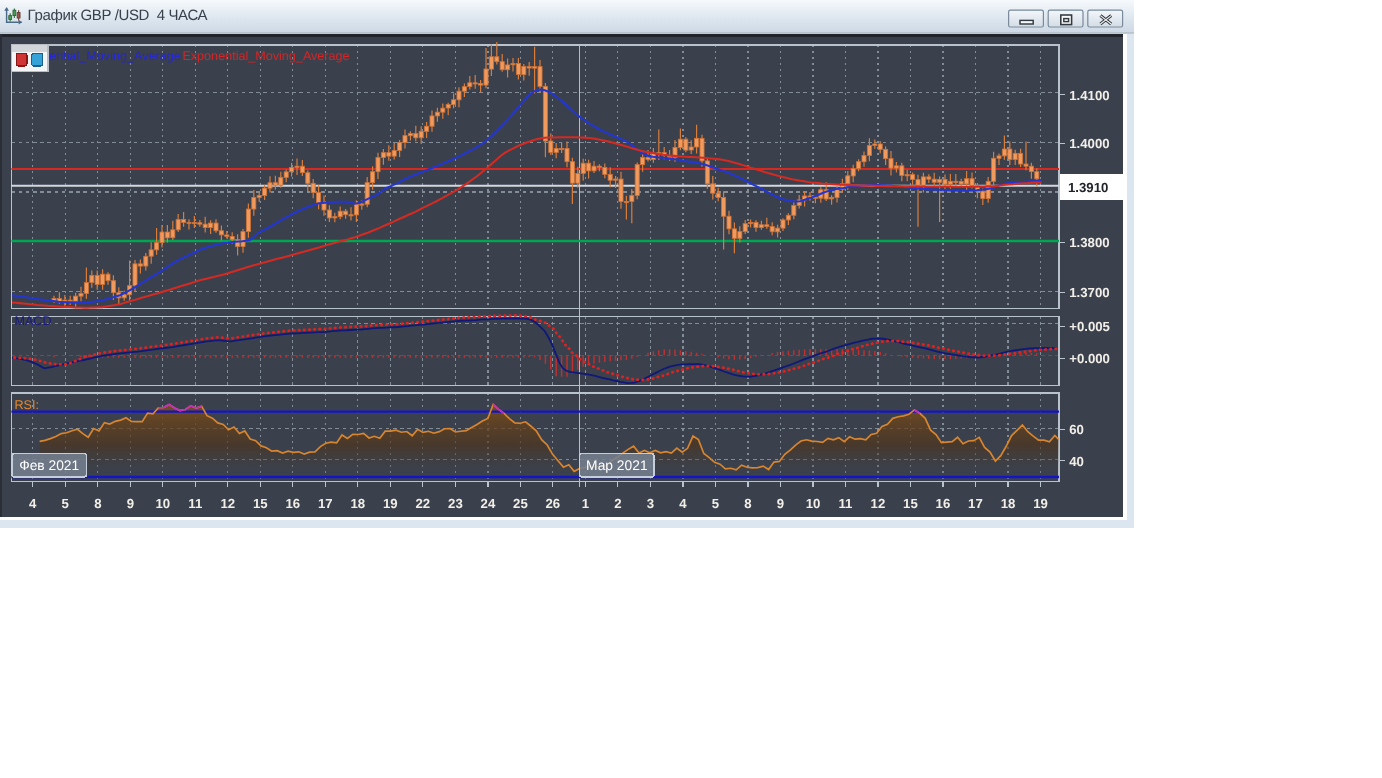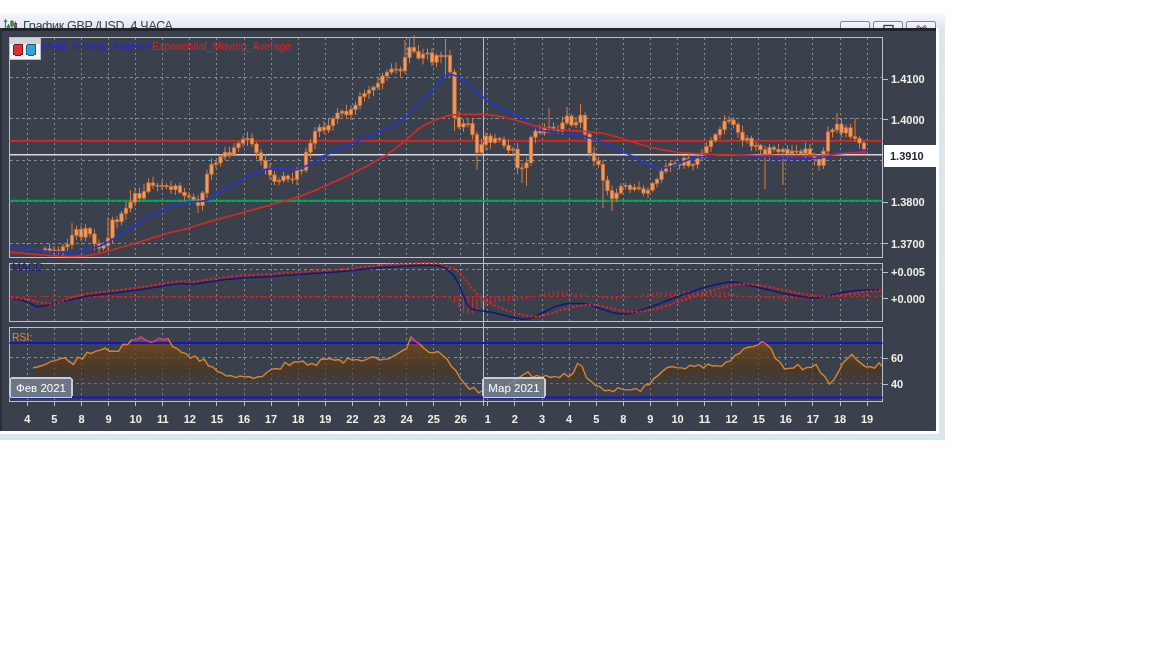--- a/index.html
+++ b/index.html
@@ -1,17 +1,17 @@
 <!DOCTYPE html>
 <html><head><meta charset="utf-8">
 <style>
 html,body{margin:0;padding:0;width:1152px;height:648px;background:#ffffff;overflow:hidden}
 *{box-sizing:border-box}
 .win{position:absolute;left:0;top:0;width:945px;height:440px}
-.tb{position:absolute;left:0;top:13px;width:945px;height:28px;background:linear-gradient(#f6f9fc 0%,#e2eaf2 45%,#cdd9e5 100%);border-bottom:1px solid #9aa7b4}
+.tb{position:absolute;left:0;top:0;width:945px;height:28px;background:linear-gradient(#f6f9fc 0%,#e2eaf2 45%,#cdd9e5 100%);border-bottom:1px solid #9aa7b4}
 .tb .t{position:absolute;left:23px;top:6px;font-family:"Liberation Sans",sans-serif;font-size:12.5px;letter-spacing:-0.3px;color:#39404d}
 </style></head>
 <body>
 <div class="win">
 <div class="tb">
       <svg width="18" height="18" viewBox="0 0 18 18" style="position:absolute;left:3px;top:5px">
 <path d="M2.5 1.5 V13.5 H15" stroke="#4a6a8a" stroke-width="1.2" fill="none"></path>
 <path d="M2.5 1 l-2 3 h4 z" fill="#4a6a8a"></path>
 <path d="M15.5 13.5 l-3 -2 v4 z" fill="#4a6a8a"></path>
 <line x1="5.5" y1="6" x2="5.5" y2="13" stroke="#3f7a4a" stroke-width="1"></line>

